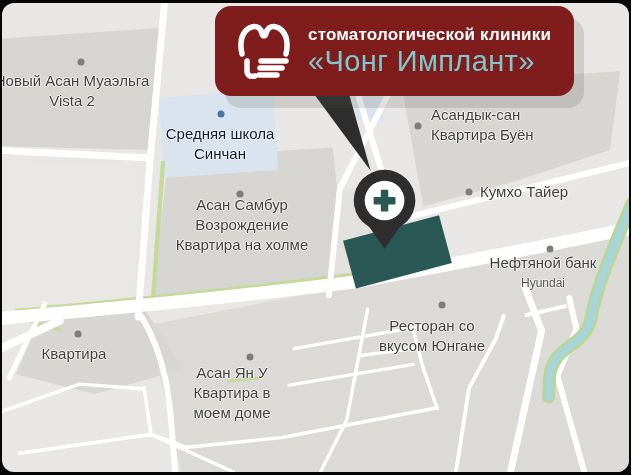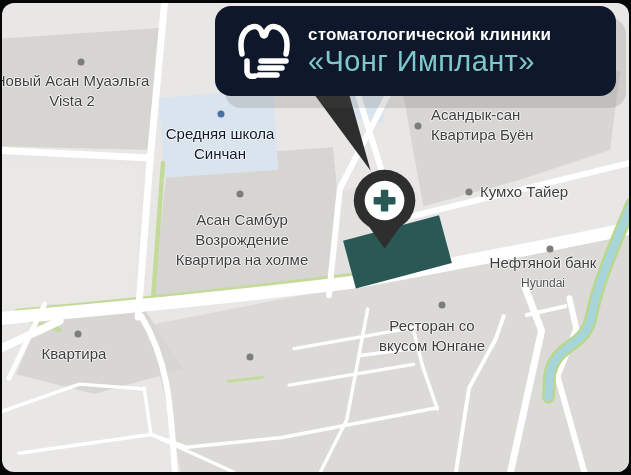--- a/index.html
+++ b/index.html
@@ -12,21 +12,21 @@
        transform:translateX(-50%);white-space:nowrap;
        text-shadow:0 1px 0 rgba(255,255,255,.7),0 -1px 0 rgba(255,255,255,.7),
                    1px 0 0 rgba(255,255,255,.7),-1px 0 0 rgba(255,255,255,.7);}
   .poi.left{transform:none;text-align:left;}
   .poi.school{color:#0f172a;}
   .poi .sub{font-size:12px;color:#4f4f4f;}
   .dot{position:absolute;width:7px;height:7px;border-radius:50%;background:#7d7d7d;
        transform:translate(-50%,-50%);}
   .dot.blue{background:#4a72a3;}
   
-  .callout{position:absolute;left:213px;top:3px;width:401px;height:90px;background:#0f172a;
+  .callout{position:absolute;left:213px;top:3px;width:359px;height:90px;background:#7f1d1d;
            border-radius:16px;display:flex;align-items:center;
            box-shadow:10px 12px 0 rgba(90,88,85,.18);}
   .callout .logo{margin-left:16px;flex:0 0 auto;}
   .callout .txt{margin-left:11px;display:flex;flex-direction:column;justify-content:center;}
   .clinic-type{color:#ffffff;font-size:17px;font-weight:700;letter-spacing:.2px;line-height:1.25;}
   .clinic-name{color:#7fc8cd;font-size:29px;font-weight:400;letter-spacing:.4px;line-height:1.15;}
 </style>
 </head>
 <body>
 
@@ -108,21 +108,21 @@
   <span class="dot" style="left:248px;top:354px;"></span>
 
   <div class="poi" style="left:70px;top:68px;">
     <div>Новый Асан Муаэльга</div>
     <div>Vista 2</div>
   </div>
   <div class="poi school" style="left:218px;top:121px;">
     <div>Средняя школа</div>
     <div>Синчан</div>
   </div>
-  <div class="poi" style="left:240px;top:207px;">
+  <div class="poi" style="left:240px;top:192px;">
     <div>Асан Самбур</div>
     <div>Возрождение</div>
     <div>Квартира на холме</div>
   </div>
   <div class="poi left" style="left:429px;top:102px;">
     <div>Асандык-сан</div>
     <div>Квартира Буён</div>
   </div>
   <div class="poi left" style="left:478px;top:179px;">
     <div>Кумхо Тайер</div>
@@ -131,20 +131,25 @@
     <div>Нефтяной банк</div>
     <div class="sub">Hyundai</div>
   </div>
   <div class="poi" style="left:430px;top:313px;">
     <div>Ресторан со</div>
     <div>вкусом Юнгане</div>
   </div>
   <div class="poi" style="left:72px;top:341px;">
     <div>Квартира</div>
   </div>
+  <div class="poi" style="left:230px;top:360px;">
+    <div>Асан Ян У</div>
+    <div>Квартира в</div>
+    <div>моем доме</div>
+  </div>
 
   <div class="callout">
     <svg class="logo" width="66" height="62" viewBox="0 0 64 62">
       <g stroke="#ffffff" fill="none" stroke-width="5.5" stroke-linecap="round" stroke-linejoin="round">
         <path d="M 10,34 C 5,11 20,3 27,8 C 31,11 29,16 32,16 C 35,16 33,11 37,8 C 44,3 59,11 54,34"></path>
         <path d="M 15,41 L 15,51 C 15,56 19,57 23,56"></path>
         <path d="M 29,41 L 54,41"></path>
         <path d="M 28,48 L 50,48"></path>
         <path d="M 27,55 L 45,55"></path>
       </g>

